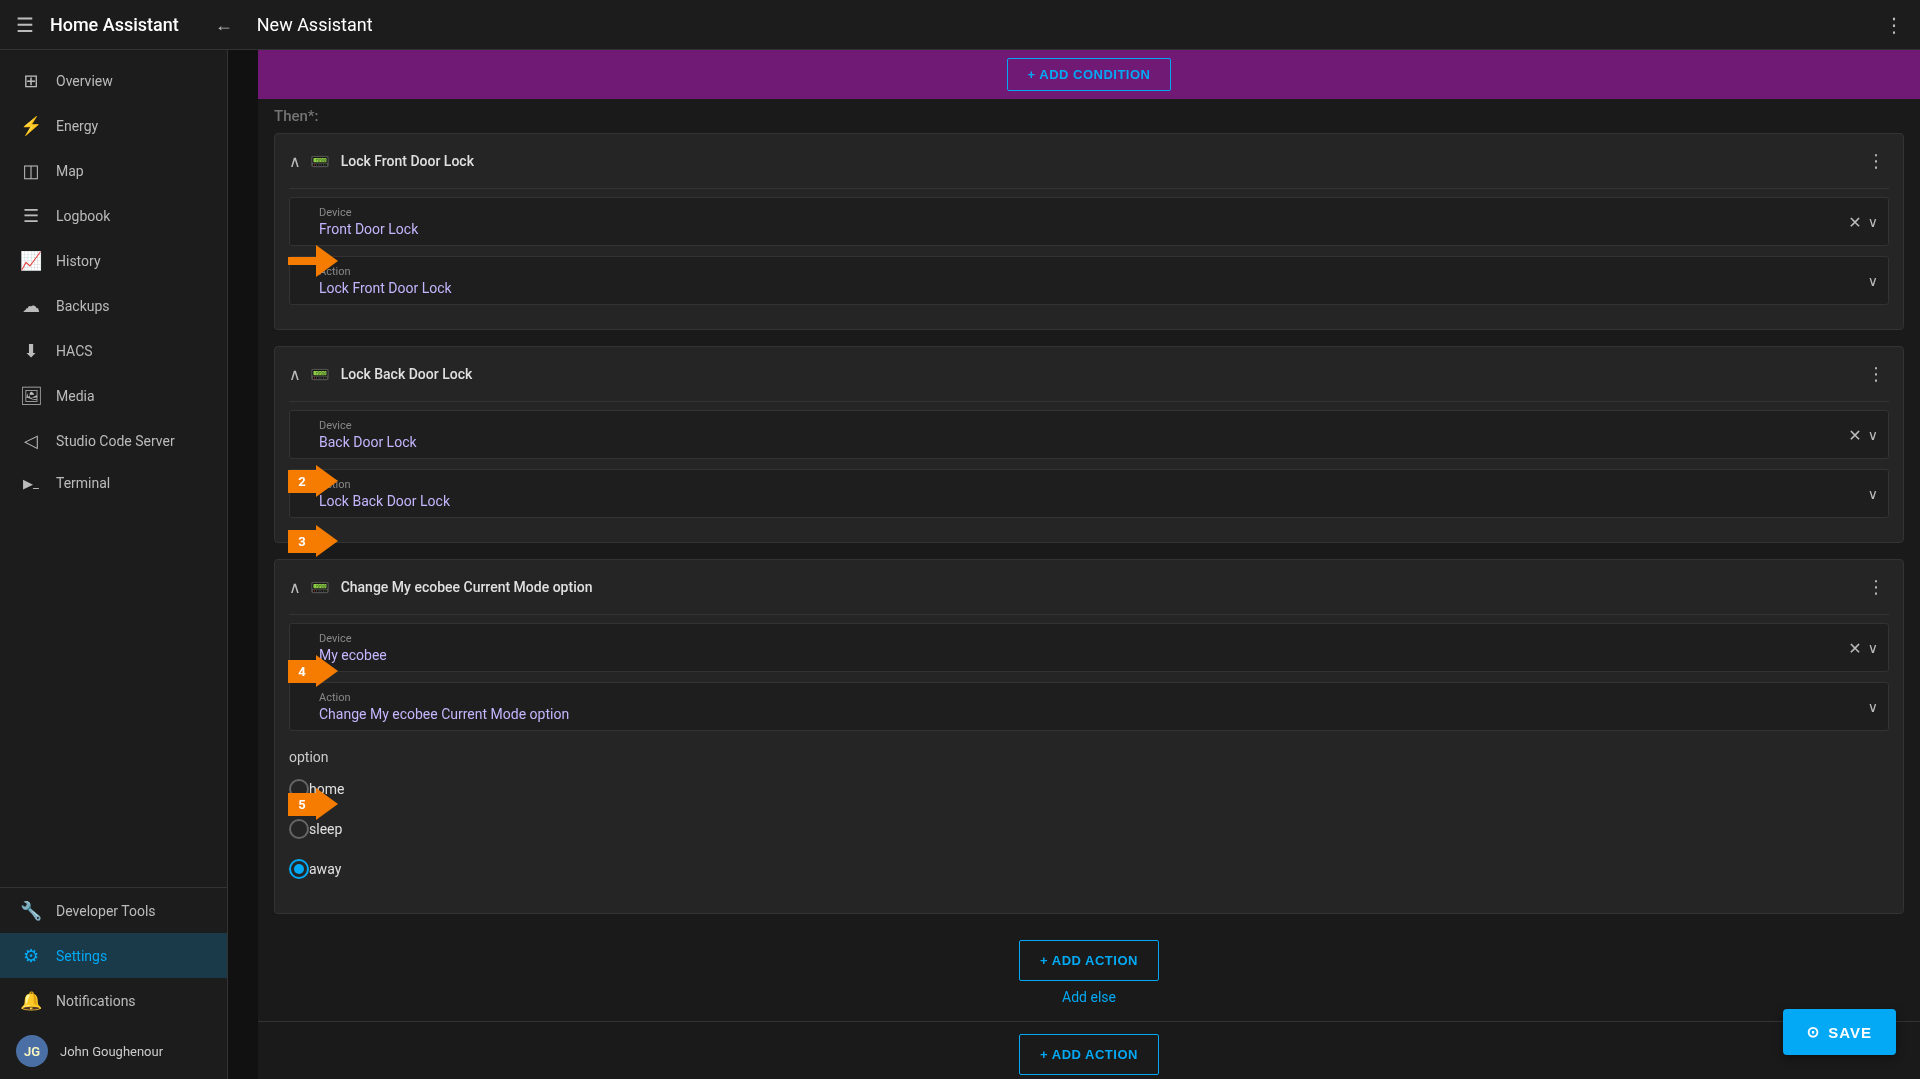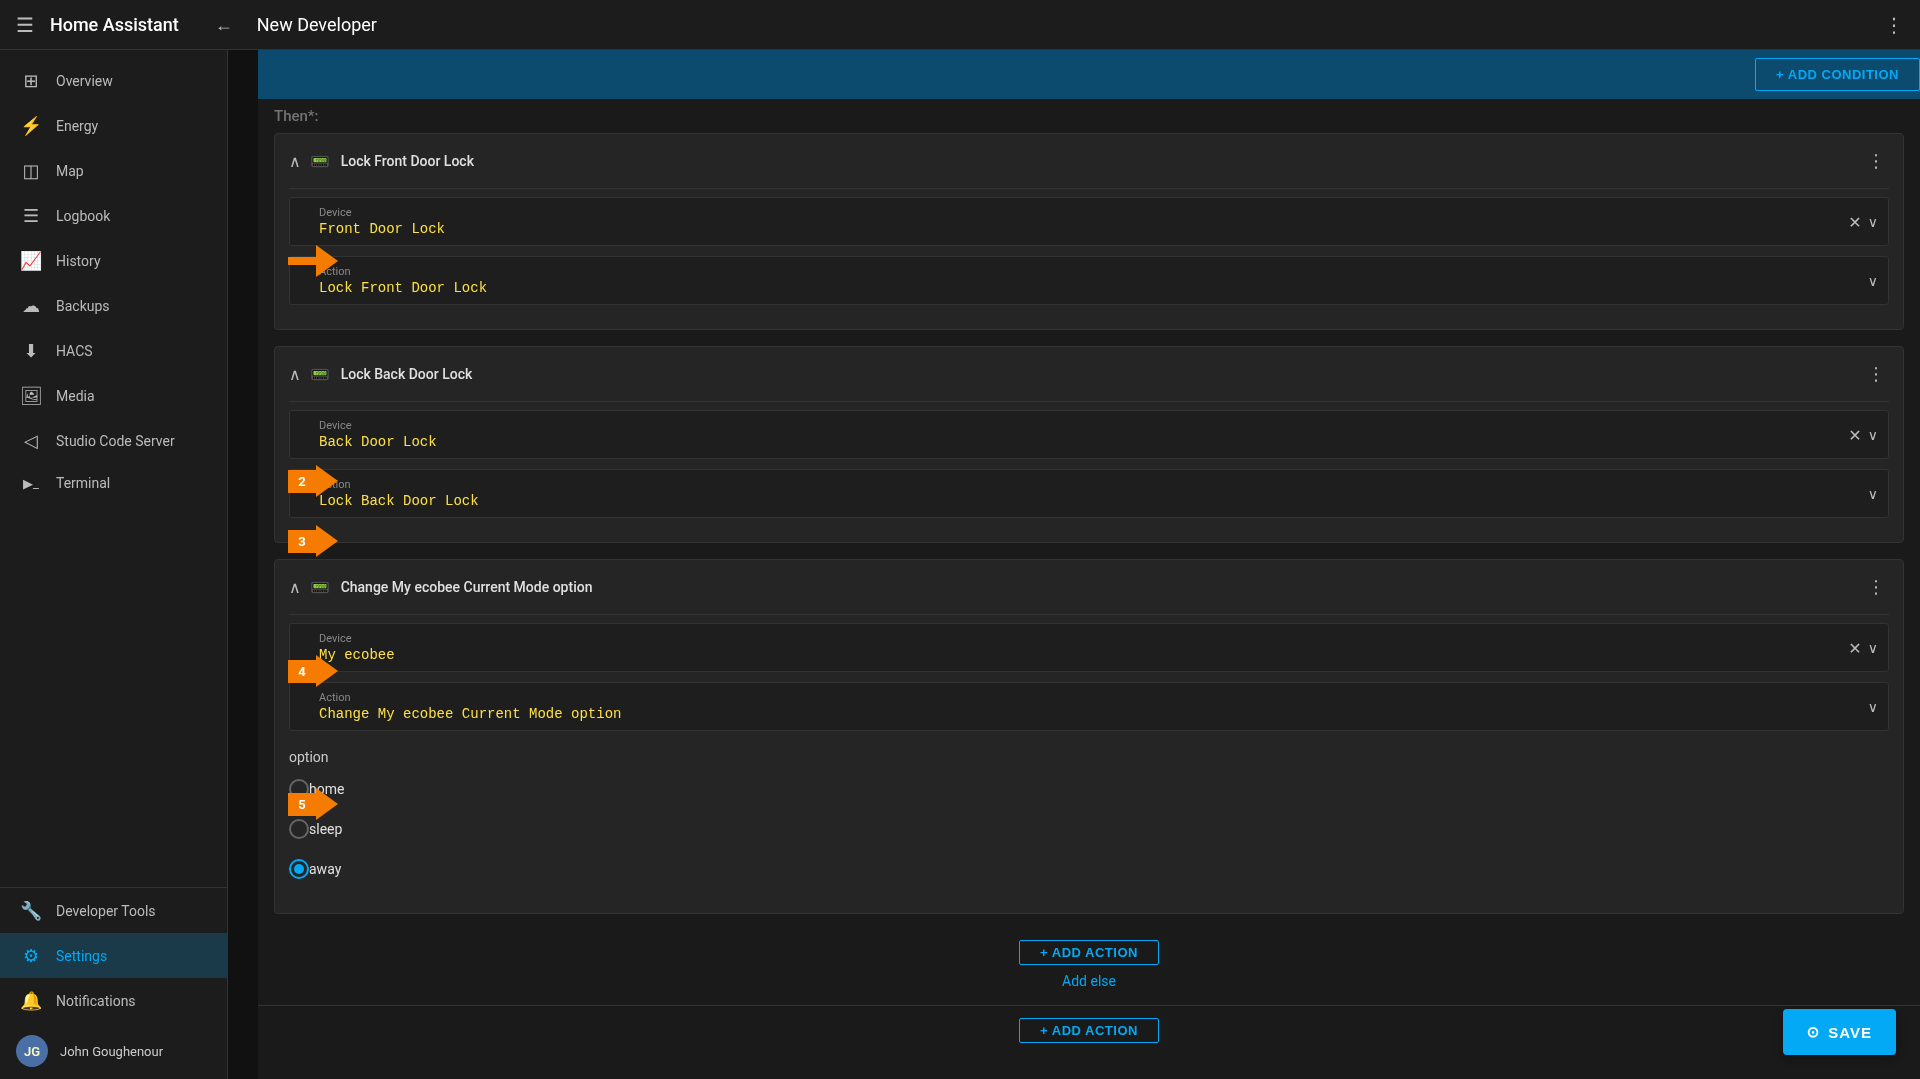--- a/index.html
+++ b/index.html
@@ -169,23 +169,23 @@
       background: #1a1a1a;
       margin-left: 30px;
     }
     .main-scroll::-webkit-scrollbar { width: 6px; }
     .main-scroll::-webkit-scrollbar-track { background: #222; }
     .main-scroll::-webkit-scrollbar-thumb { background: #444; border-radius: 3px; }
 
     
     .add-condition-bar {
       display: flex;
-      justify-content: flex-end;
+      justify-content: center;
       padding: 8px 0 8px 0;
-      background: #0c4a6e;
+      background: #701a75;
     }
     .add-condition-btn {
       background: transparent;
       border: 1px solid #03a9f4;
       color: #03a9f4;
       padding: 8px 20px;
       font-size: 13px;
       font-weight: 600;
       letter-spacing: 0.5px;
       cursor: pointer;
@@ -249,22 +249,21 @@
       margin-bottom: 10px;
       position: relative;
     }
     .field-label {
       font-size: 11px;
       color: #888;
       margin-bottom: 2px;
     }
     .field-value {
       font-size: 14px;
-      color: #fde047;
-      font-family: Liberation Mono, monospace;
+      color: #c4b5fd;
     }
     .field-actions {
       position: absolute;
       right: 10px;
       top: 50%;
       transform: translateY(-50%);
       display: flex;
       align-items: center;
       gap: 6px;
     }
@@ -330,21 +329,21 @@
       display: flex;
       flex-direction: column;
       align-items: center;
       padding: 10px 0 6px 0;
       margin: 0 16px 10px 16px;
     }
     .add-action-btn {
       background: transparent;
       border: 1px solid #03a9f4;
       color: #03a9f4;
-      padding: 4px 20px;
+      padding: 12px 20px;
       font-size: 13px;
       font-weight: 600;
       letter-spacing: 0.5px;
       cursor: pointer;
       text-transform: uppercase;
       border-radius: 2px;
       margin-bottom: 8px;
     }
     .add-else-link {
       color: #03a9f4;
@@ -386,21 +385,21 @@
       margin: 0 14px;
     }
   </style>
 </head>
 <body>
 
 <div class="top-header">
   <span class="menu-icon">☰</span>
   <span class="app-title">Home Assistant</span>
   <span class="back-btn">←</span>
-  <span class="page-title">New Developer</span>
+  <span class="page-title">New Assistant</span>
   <span class="more-icon">⋮</span>
 </div>
 
 <div class="main-layout">
 
   <div class="sidebar">
     <div class="sidebar-item">
       <span class="icon">⊞</span>
       <span>Overview</span>
     </div>

